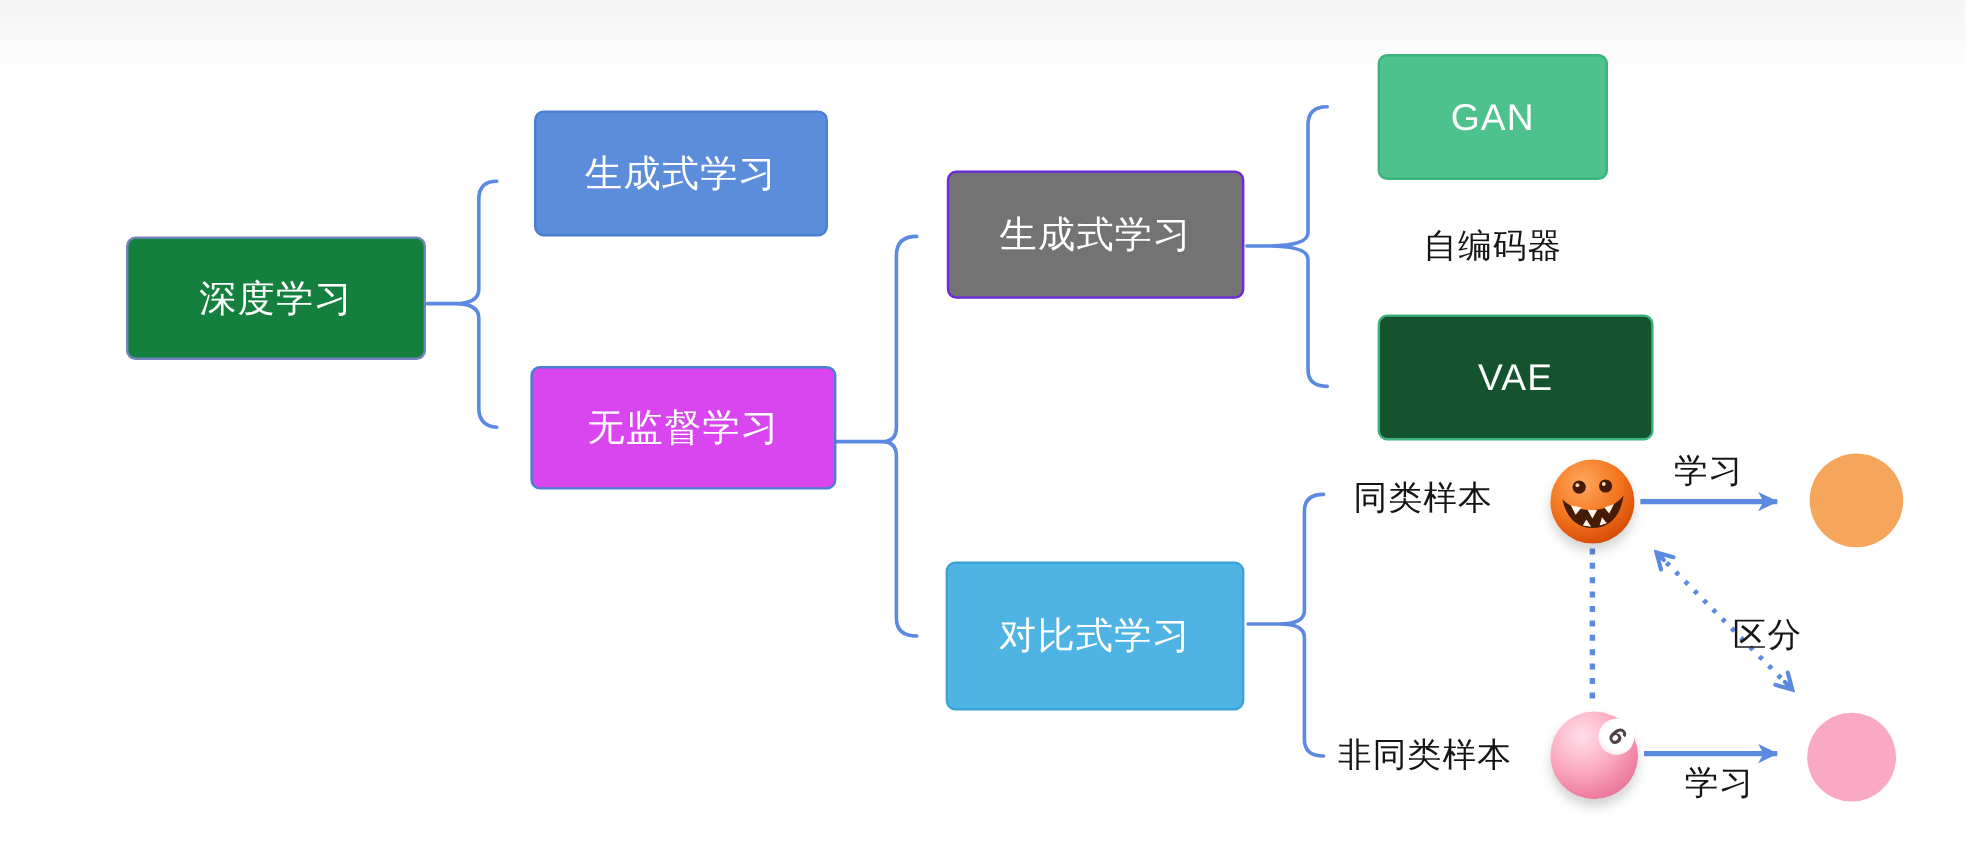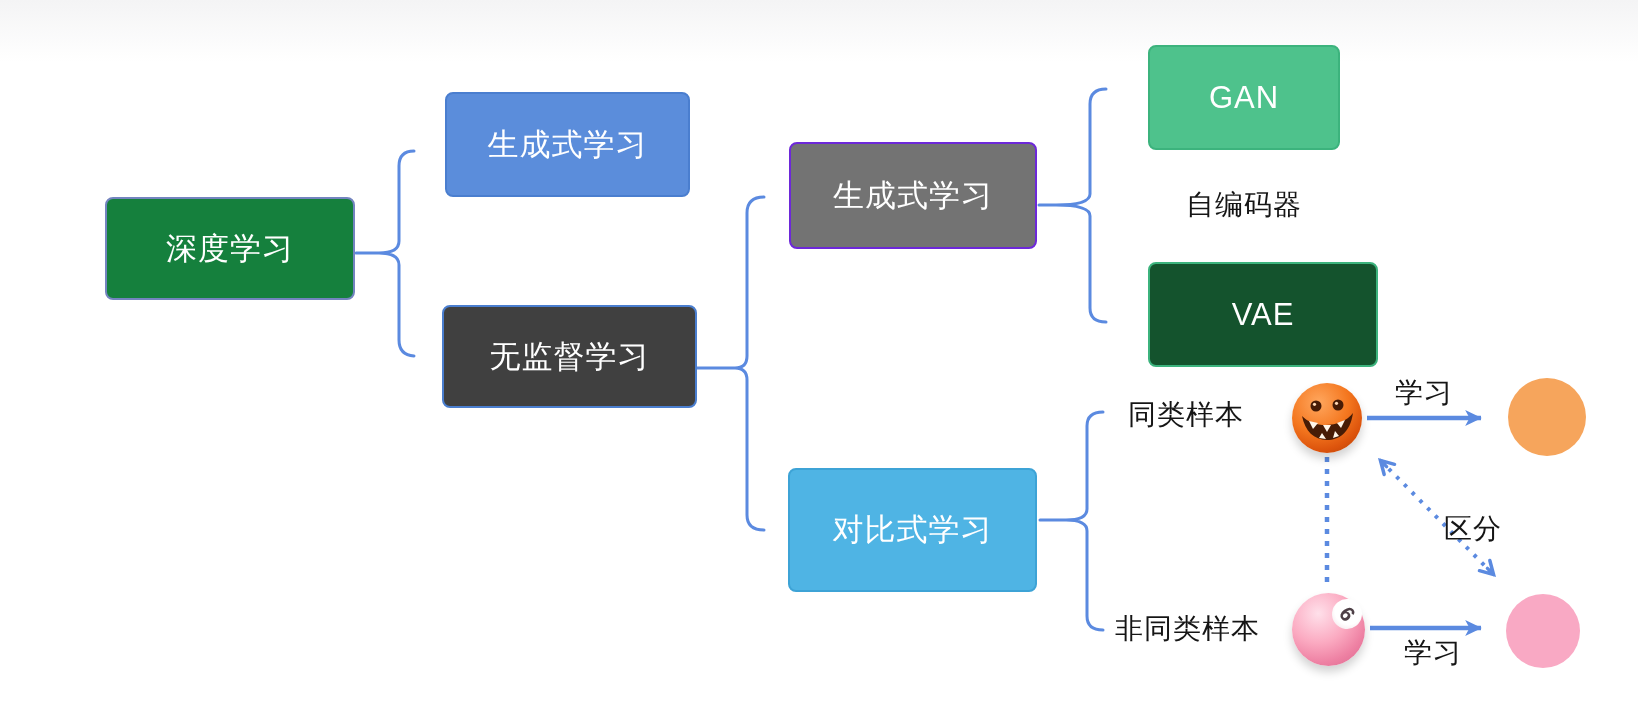--- a/index.html
+++ b/index.html
@@ -4,21 +4,21 @@
 <style>
   html,body{margin:0;padding:0;background:#fff;font-family:"Liberation Sans",sans-serif;}
   #canvas{position:relative;width:1638px;height:723px;background:#ffffff;overflow:hidden;}
   #top-fade{position:absolute;left:0;top:0;width:1638px;height:62px;
     background:linear-gradient(#f4f4f5,#ffffff);pointer-events:none;}
   svg.layer{position:absolute;left:0;top:0;}
   .node{position:absolute;display:flex;align-items:center;justify-content:center;
     color:#ffffff;font-size:31px;letter-spacing:1px;border-radius:8px;box-sizing:border-box;}
   .node-root{left:105px;top:197px;width:250px;height:103px;background:#15803d;border:2px solid #7384bf;}
   .node-supervised{left:445px;top:92px;width:245px;height:105px;background:#5b8ddb;border:2px solid #4a7ecf;}
-  .node-unsupervised{left:442px;top:305px;width:255px;height:103px;background:#404040;border:2px solid #4a7ecf;}
+  .node-unsupervised{left:442px;top:305px;width:255px;height:103px;background:#d946ef;border:2px solid #4a7ecf;}
   .node-generative{left:789px;top:142px;width:248px;height:107px;background:#737373;border:2px solid #6d28d9;}
   .node-contrastive{left:788px;top:468px;width:249px;height:124px;background:#4fb4e4;border:2px solid #3da3d6;}
   .node-gan{left:1148px;top:45px;width:192px;height:105px;background:#4ec28c;border:2px solid #3cb37d;}
   .node-vae{left:1148px;top:262px;width:230px;height:105px;background:#14532d;border:2px solid #3cb37d;}
   .txt{position:absolute;color:#151515;font-size:28px;letter-spacing:1px;white-space:nowrap;}
   .txt-autoencoder{left:1148px;top:186px;width:192px;text-align:center;font-family:Liberation Mono, monospace;}
   .txt-sameclass{left:1128px;top:396px;}
   .txt-diffclass{left:1115px;top:610px;}
   .txt-learn-top{left:1395px;top:374px;}
   .txt-distinguish{left:1444px;top:483px;margin-top:27px;}

